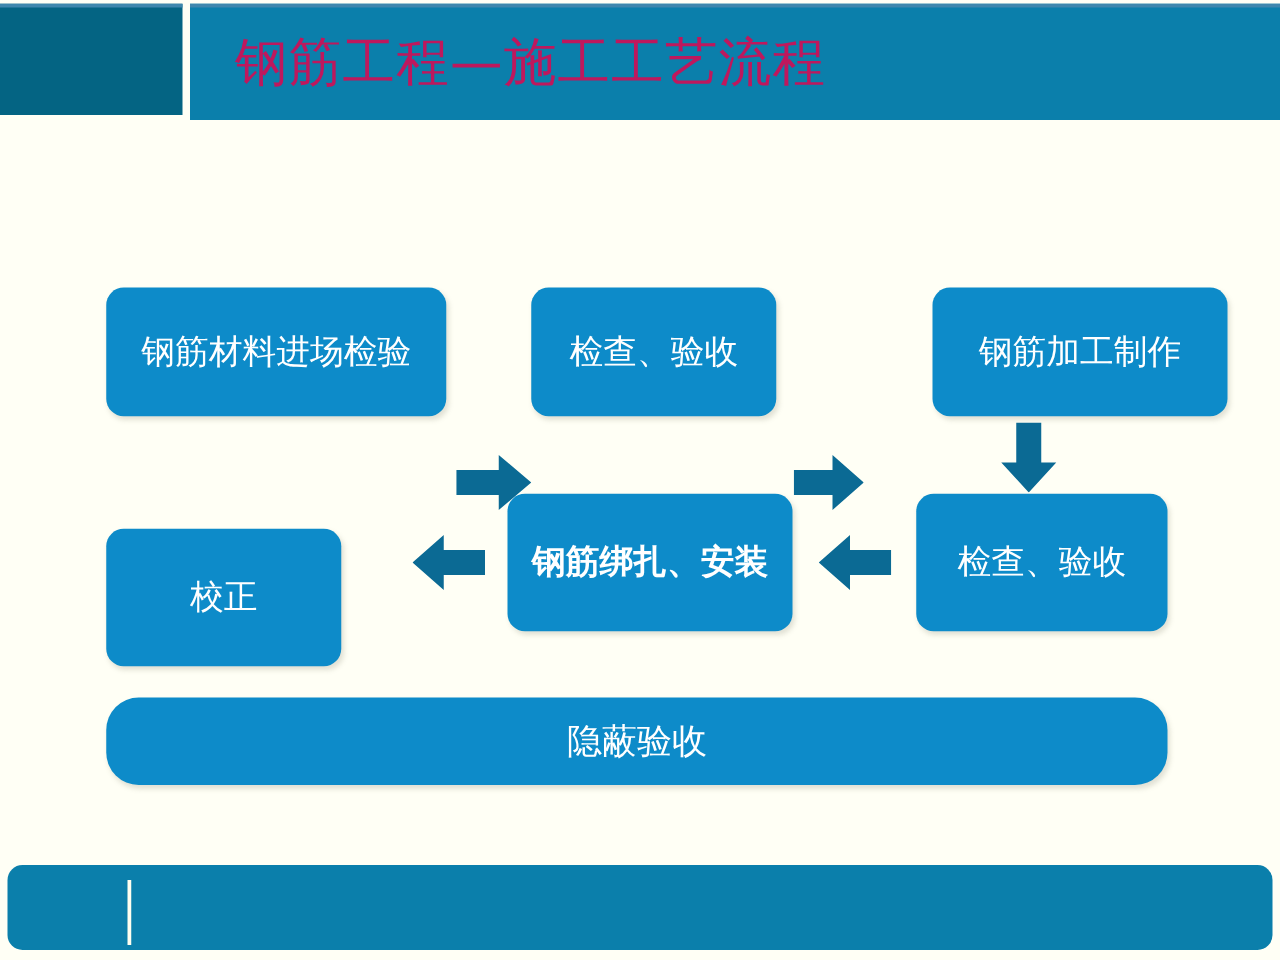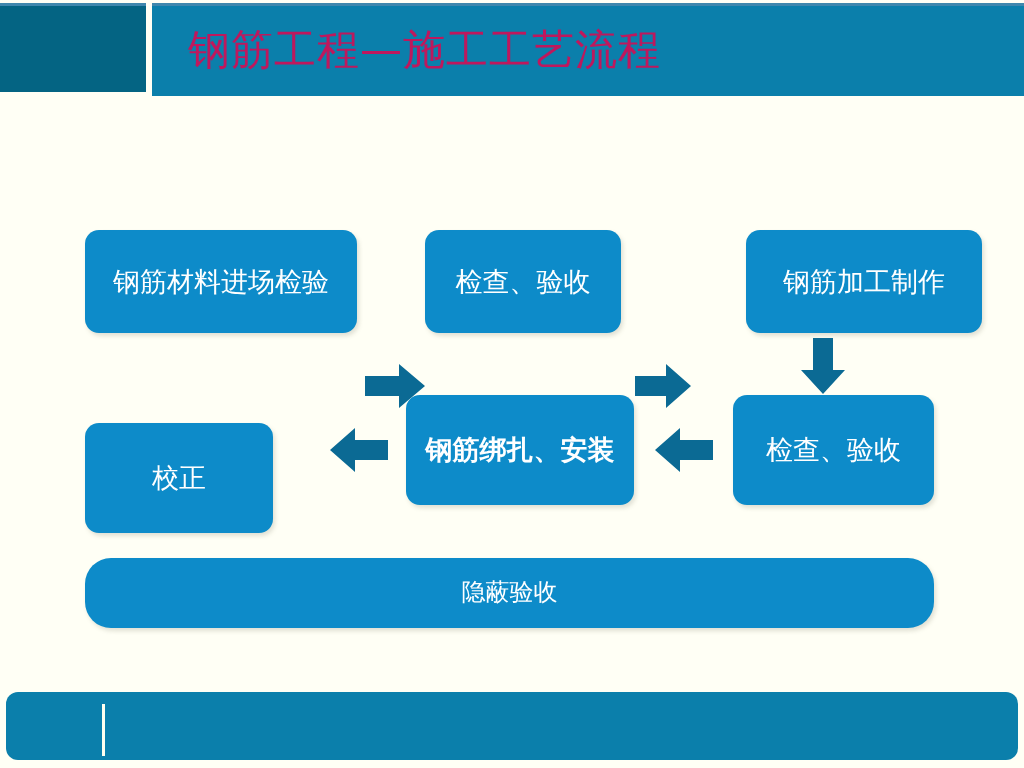--- a/index.html
+++ b/index.html
@@ -74,21 +74,21 @@
     align-items: center;
     justify-content: center;
     text-align: center;
     box-sizing: border-box;
     box-shadow: 2px 3px 4px rgba(120, 120, 100, 0.22);
     line-height: 1.32;
     padding: 4px 8px;
   }
   .flow-box.wide-box {
     border-radius: 26px;
-    font-size: 24px;
+    font-size: 28px;
   }
 
   
   .arrow {
     position: absolute;
   }
   .arrow svg { display: block; }
 
   
   #slide-footer {

